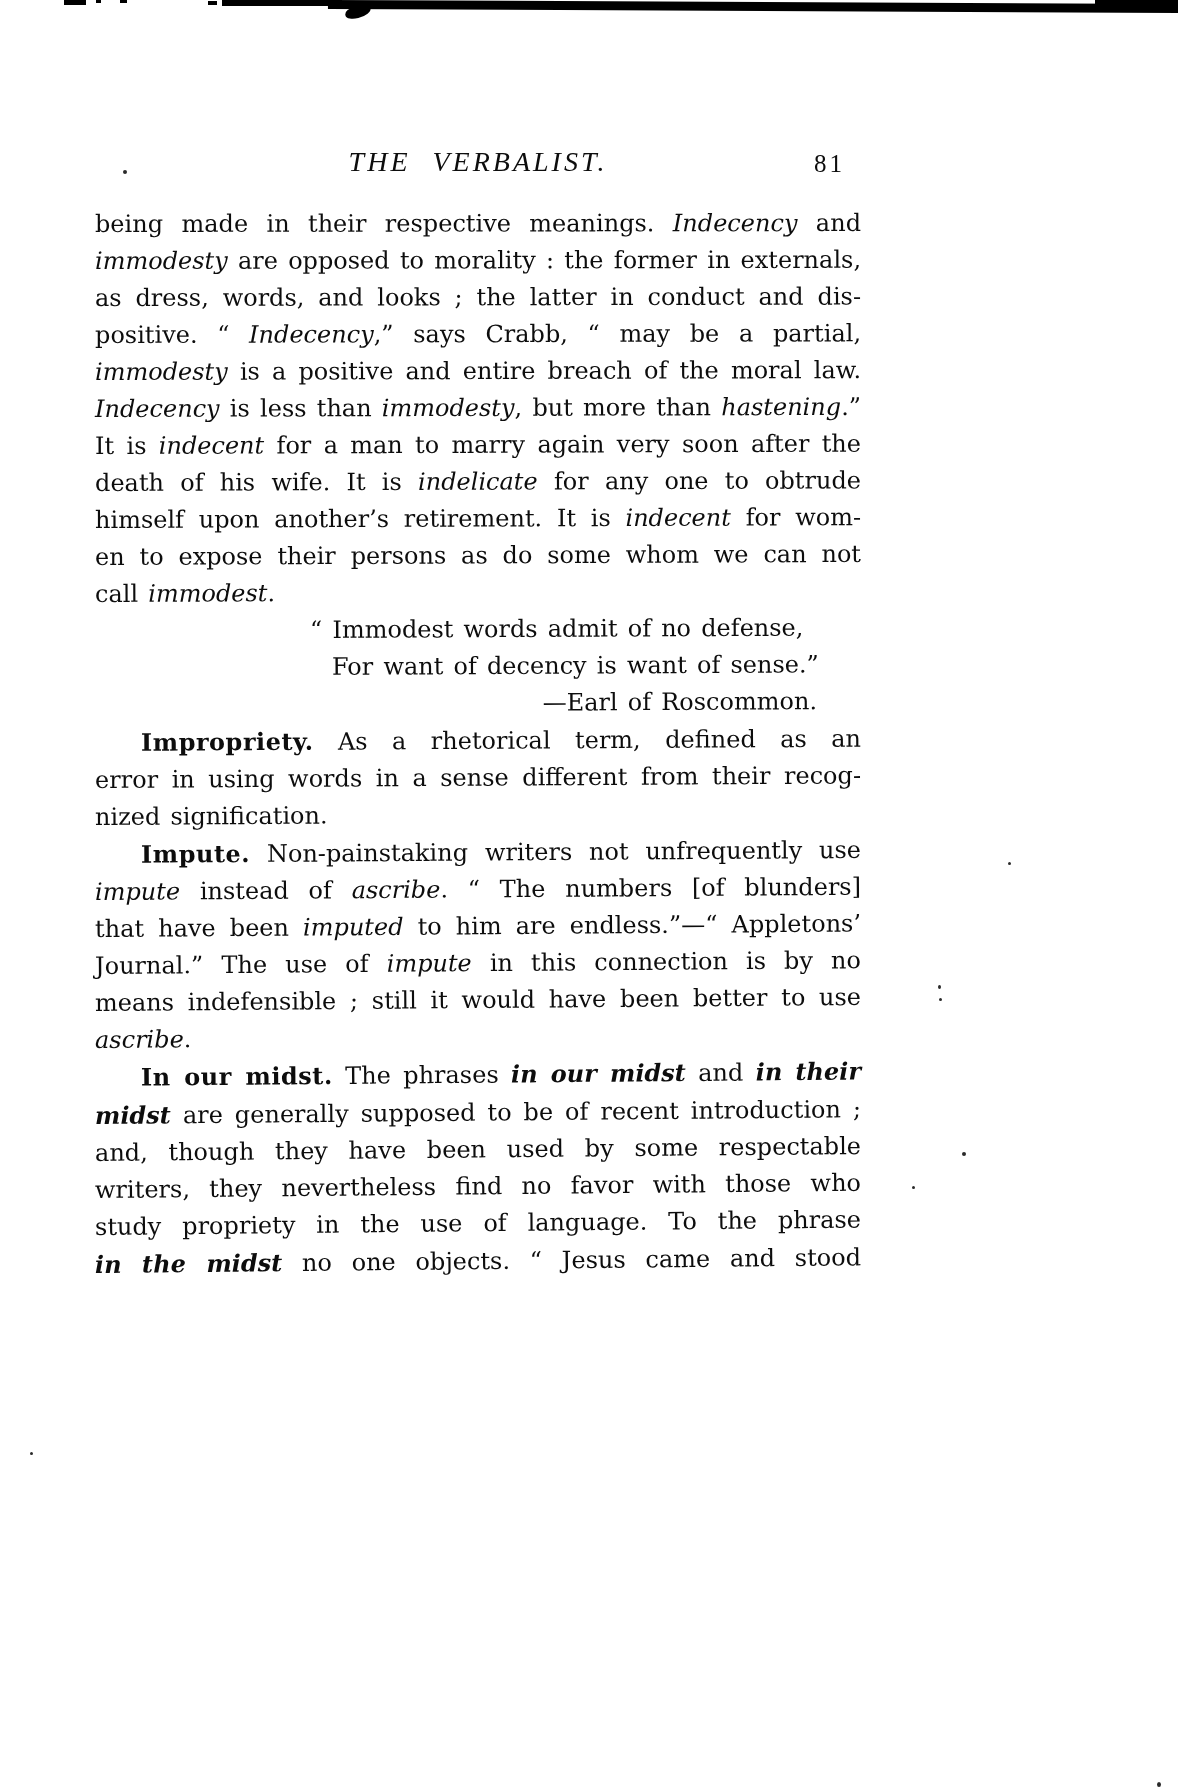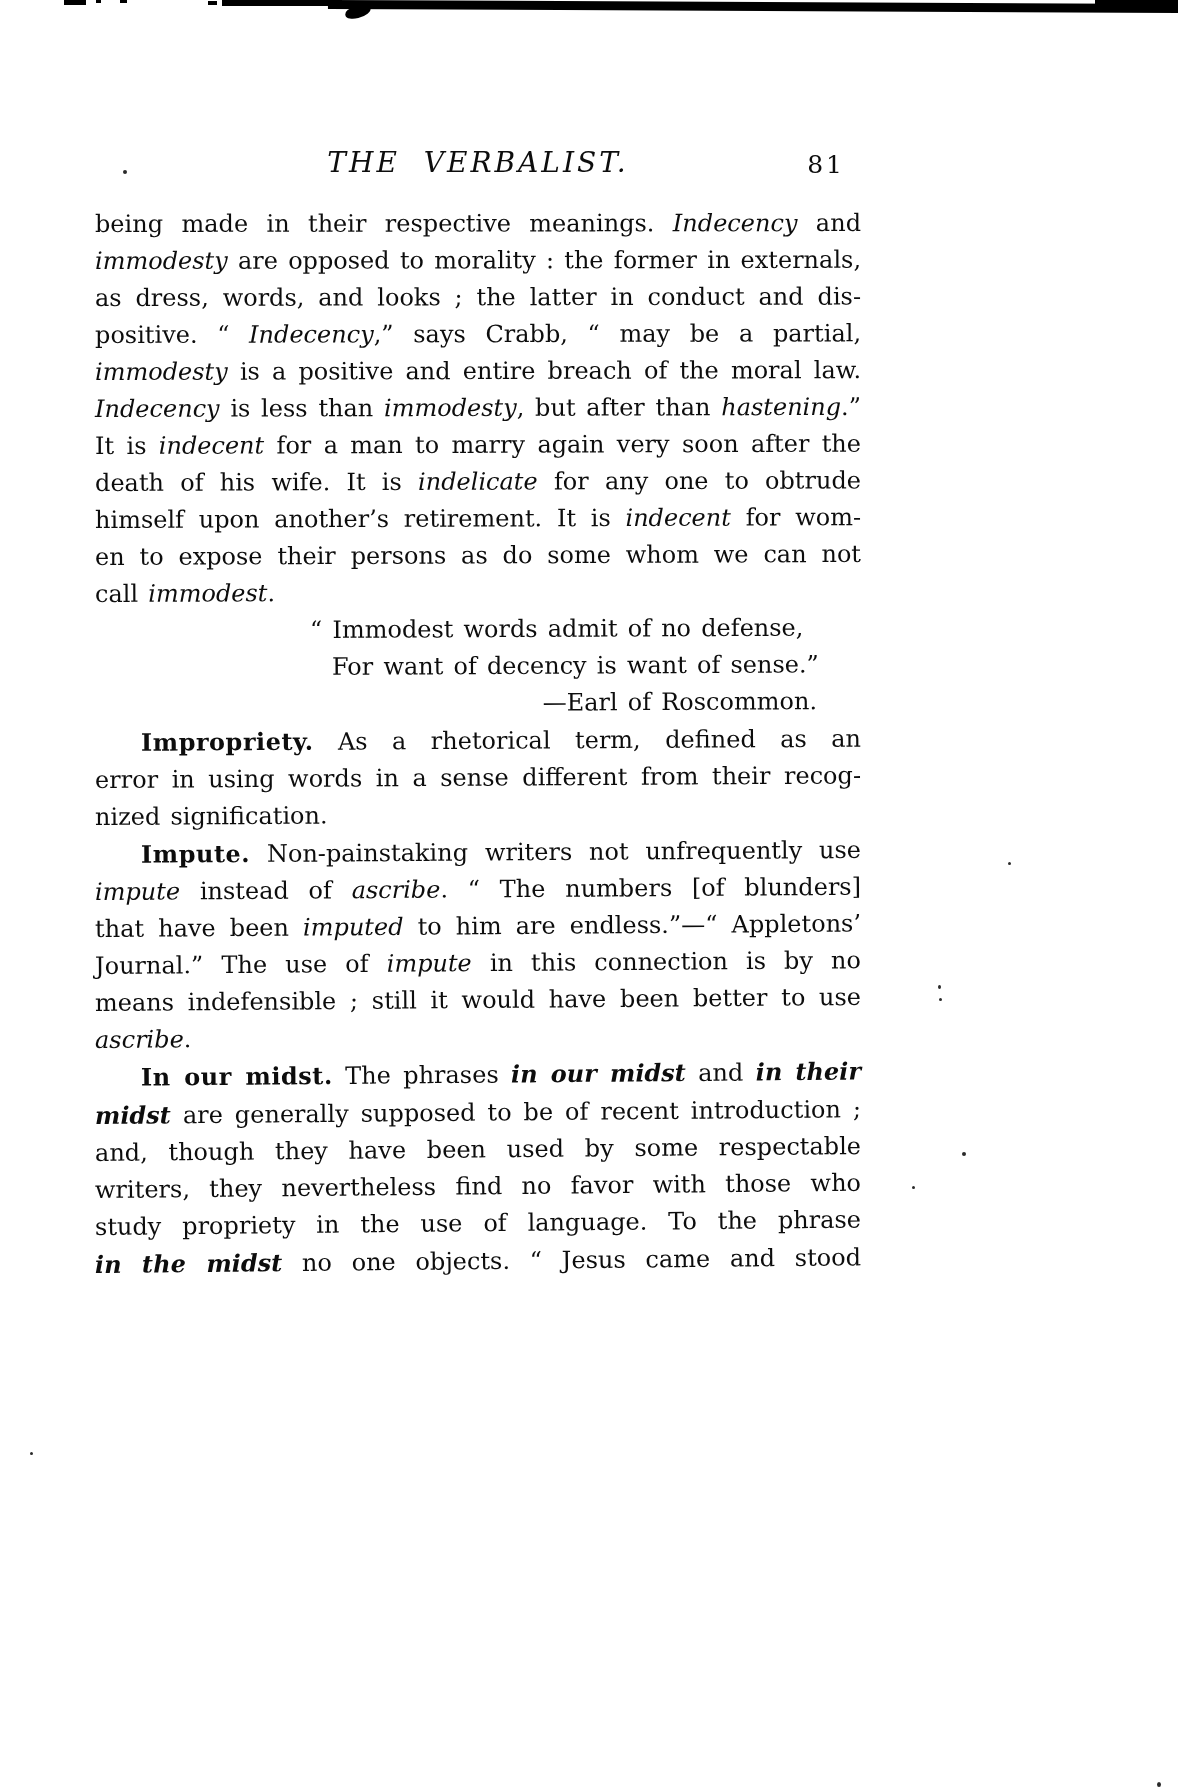--- a/index.html
+++ b/index.html
@@ -18,21 +18,21 @@
   .a2 { left:328px; top:0; width:852px; height:9px; transform:rotate(0.27deg); transform-origin:left top; }
   .a3 { left:1095px; top:0; width:83px; height:9px; }
   .a4 { left:345px; top:6px; width:26px; height:12px; border-radius:50% 40% 60% 50%; transform:rotate(-14deg); }
   .a5 { left:64px; top:0; width:22px; height:5px; }
   .a6 { left:120px; top:0; width:7px; height:3px; }
   .a7 { left:208px; top:1px; width:9px; height:4px; }
   .a8 { left:96px; top:0; width:5px; height:3px; }
   
   .speck { position:absolute; background:#2a2a2a; border-radius:50%; }
   
-  .header { position:absolute; left:95px; top:146px; width:766px; height:44px; }
+  .header { position:absolute; left:95px; top:146px; width:766px; height:44px;font-family:Liberation Serif, serif; }
   .title {
     position:absolute; left:50%; top:0; transform:translateX(-50%);
     font-style:italic; font-size:28px; letter-spacing:3px; word-spacing:12px;
     white-space:nowrap;
   }
   .pagenum { position:absolute; right:16px; top:4px; font-size:25px; letter-spacing:3px;margin-left:40px; }
   
   .bodycol {
     position:absolute; left:95px; top:206px; width:766px;
     font-size:24px; line-height:37px; word-spacing:2.5px;
@@ -78,21 +78,21 @@
     <div class="title">THE VERBALIST.</div>
     <div class="pagenum">81</div>
   </div>
 
   <div class="bodycol">
       <div class="line j" style="transform: rotate(-0.072deg);"><span>being made in their respective meanings. </span><span class="i">Indecency</span><span> and</span></div>
       <div class="line j" style="transform: rotate(-0.09deg);"><span class="i">immodesty</span><span> are opposed to morality : the former in externals,</span></div>
       <div class="line j" style="transform: rotate(-0.108deg);"><span>as dress, words, and looks ; the latter in conduct and dis-</span></div>
       <div class="line j" style="transform: rotate(-0.126deg);"><span>positive. “ </span><span class="i">Indecency</span><span>,” says Crabb, “ may be a partial,</span></div>
       <div class="line j" style="transform: rotate(-0.144deg);"><span class="i">immodesty</span><span> is a positive and entire breach of the moral law.</span></div>
-      <div class="line j" style="transform: rotate(-0.162deg);"><span class="i">Indecency</span><span> is less than </span><span class="i">immodesty</span><span>, but after than </span><span class="i">hastening</span><span>.”</span></div>
+      <div class="line j" style="transform: rotate(-0.162deg);"><span class="i">Indecency</span><span> is less than </span><span class="i">immodesty</span><span>, but more than </span><span class="i">hastening</span><span>.”</span></div>
       <div class="line j" style="transform: rotate(-0.18deg);"><span>It is </span><span class="i">indecent</span><span> for a man to marry again very soon after the</span></div>
       <div class="line j" style="transform: rotate(-0.198deg);"><span>death of his wife. It is </span><span class="i">indelicate</span><span> for any one to obtrude</span></div>
       <div class="line j" style="transform: rotate(-0.216deg);"><span>himself upon another’s retirement. It is </span><span class="i">indecent</span><span> for wom-</span></div>
       <div class="line j" style="transform: rotate(-0.234deg);"><span>en to expose their persons as do some whom we can not</span></div>
       <div class="line" style="transform: rotate(-0.252deg);"><span>call </span><span class="i">immodest</span><span>.</span></div>
       <div class="line c1" style="transform: rotate(-0.27deg);"><span>“ Immodest words admit of no defense,</span></div>
       <div class="line c2" style="transform: rotate(-0.288deg);"><span>For want of decency is want of sense.”</span></div>
       <div class="line right" style="transform: rotate(-0.306deg);"><span>—Earl of Roscommon.</span></div>
       <div class="line indent j" style="transform: rotate(-0.324deg);"><span class="b">Impropriety.</span><span> As a rhetorical term, defined as an</span></div>
       <div class="line j" style="transform: rotate(-0.342deg);"><span>error in using words in a sense different from their recog-</span></div>

